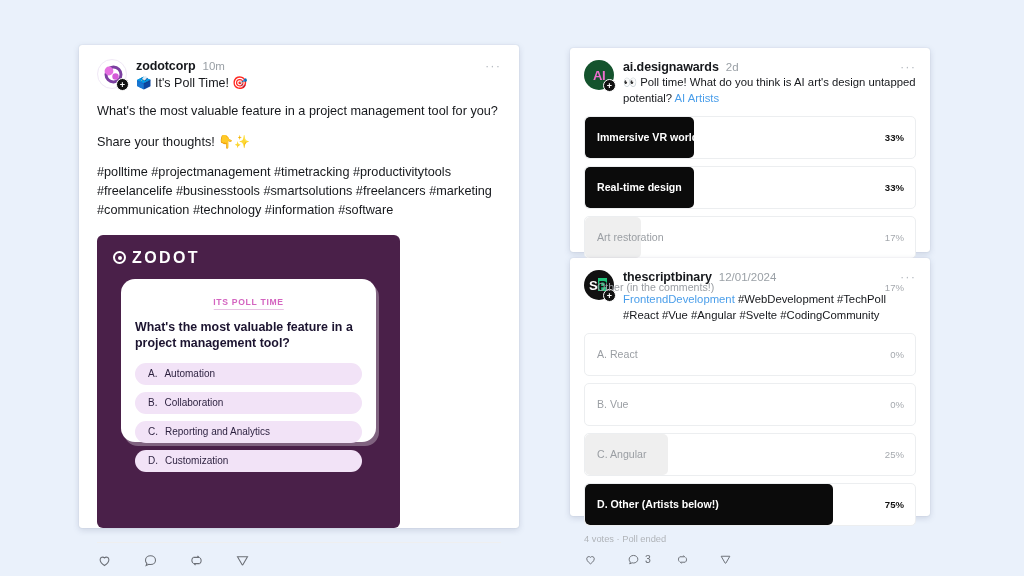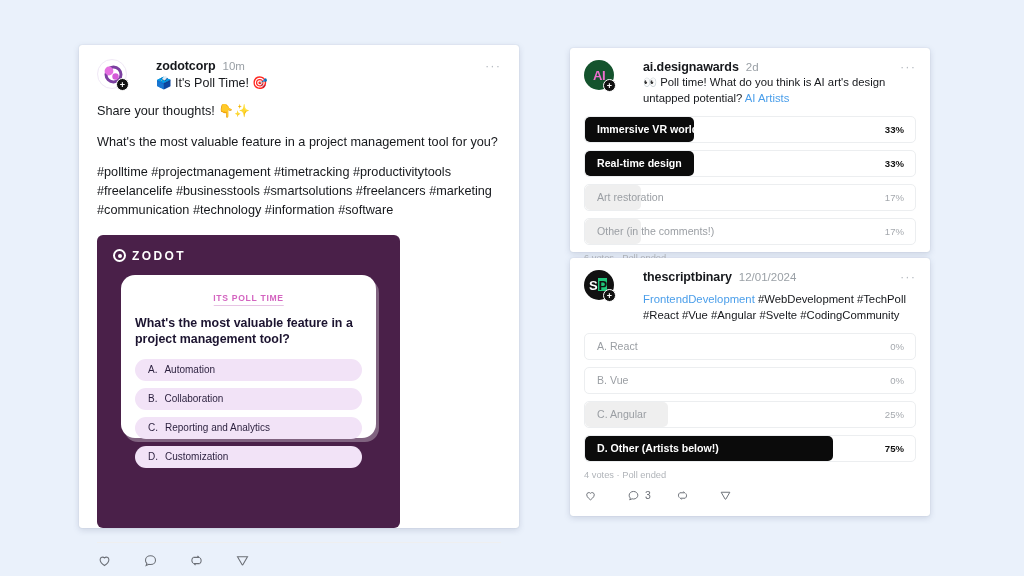--- a/index.html
+++ b/index.html
@@ -33,21 +33,21 @@
   .avatar.aida { background: #14532d; }
   .avatar.tsb  { background: #111111; }
   .av-badge {
     position: absolute; right: -2px; bottom: -2px;
     width: 13px; height: 13px; border-radius: 50%;
     background: #111; color: #fff; font-size: 9px; line-height: 13px;
     text-align: center; border: 1.5px solid #fff; font-weight: bold;
   }
   .av-label { font-weight: 700; font-size: 13px; letter-spacing: -0.5px; }
 
-  .head-texts { flex: 1; min-width: 0; margin-left: 20px; }
+  .head-texts { flex: 1; min-width: 0; }
   .namerow { display: flex; align-items: baseline; gap: 7px; }
   .uname { font-size: 12.5px; font-weight: 700; color: #16181c; letter-spacing: -0.1px; }
   .tstamp { font-size: 11.5px; color: #9aa0a6; }
   .more-dots {
     position: absolute; right: 0; top: 2px;
     font-size: 13px; color: #b7bcc2; letter-spacing: 1px; line-height: 10px;
   }
 
   .teaser { font-size: 12.5px; color: #16181c; margin-top: 2px; }
 
@@ -66,21 +66,21 @@
   }
   .brand { display: flex; align-items: center; gap: 6px; color: #fff; }
   .brand-mark {
     width: 13px; height: 13px; border-radius: 50%;
     border: 2px solid #fff; position: relative;
   }
   .brand-mark::after {
     content: ""; position: absolute; left: 2.5px; top: 2.5px;
     width: 4px; height: 4px; border-radius: 50%; background: #fff;
   }
-  .brand-name { font-size: 12px; font-weight: 800; letter-spacing: 2.4px; }
+  .brand-name { font-size: 16px; font-weight: 800; letter-spacing: 2.4px; }
 
   .inner-card {
     margin: 12px auto 0 auto;
     width: 255px; height: 163px;
     background: #fff; border-radius: 14px;
     padding: 12px 14px;
     box-shadow: 3px 4px 0 rgba(255,255,255,0.30);
   }
   .poll-kicker {
     text-align: center; color: #d464c0; font-size: 8.6px;
@@ -110,21 +110,21 @@
   
   #poll-post-1 { left: 570px; top: 48px; width: 360px; height: 204px; padding: 12px 14px 0 14px; }
   #poll-post-2 { left: 570px; top: 258px; width: 360px; height: 258px; padding: 12px 14px 0 14px; }
 
   .rp-text { font-size: 11.3px; color: #16181c; line-height: 1.45; }
   .rp-link { color: #4a9eea; }
   .rp-tags { font-size: 11.3px; color: #16181c; line-height: 1.45; margin-top: 7px; }
 
   .bars { margin-top: 9px; display: flex; flex-direction: column; gap: 7px; }
   .bar {
-    position: relative; height: 27px;
+    position: relative; height: 43px;
     background: #ffffff; border: 1px solid #eceef0; border-radius: 5px;
     display: flex; align-items: center; overflow: hidden;
   }
   .bar .fill {
     position: absolute; left: 0; top: 0; bottom: 0;
     border-radius: 5px;
   }
   .bar .fill.dark { background: #0b0b0b; }
   .bar .fill.grey { background: #efefef; }
   .bar .lbl {
@@ -163,22 +163,22 @@
         <div class="namerow">
           <span class="uname">zodotcorp</span>
           <span class="tstamp">10m</span>
         </div>
         <div class="teaser">🗳️ It's Poll Time! 🎯</div>
       </div>
       <div class="more-dots">···</div>
     </div>
 
     <div class="body">
+      <div class="para">What's the most valuable feature in a project management tool for you?</div>
       <div class="para">Share your thoughts! 👇✨</div>
-      <div class="para">What's the most valuable feature in a project management tool for you?</div>
       <div class="tags">#polltime #projectmanagement #timetracking #productivitytools #freelancelife #businesstools #smartsolutions #freelancers #marketing #communication #technology #information #software</div>
 
       <div class="poll-graphic">
         <div class="brand">
           <span class="brand-mark"></span>
           <span class="brand-name">ZODOT</span>
         </div>
         <div class="inner-card">
           <div class="poll-kicker">ITS POLL TIME</div>
           <div class="poll-q">What's the most valuable feature in a project management tool?</div>

